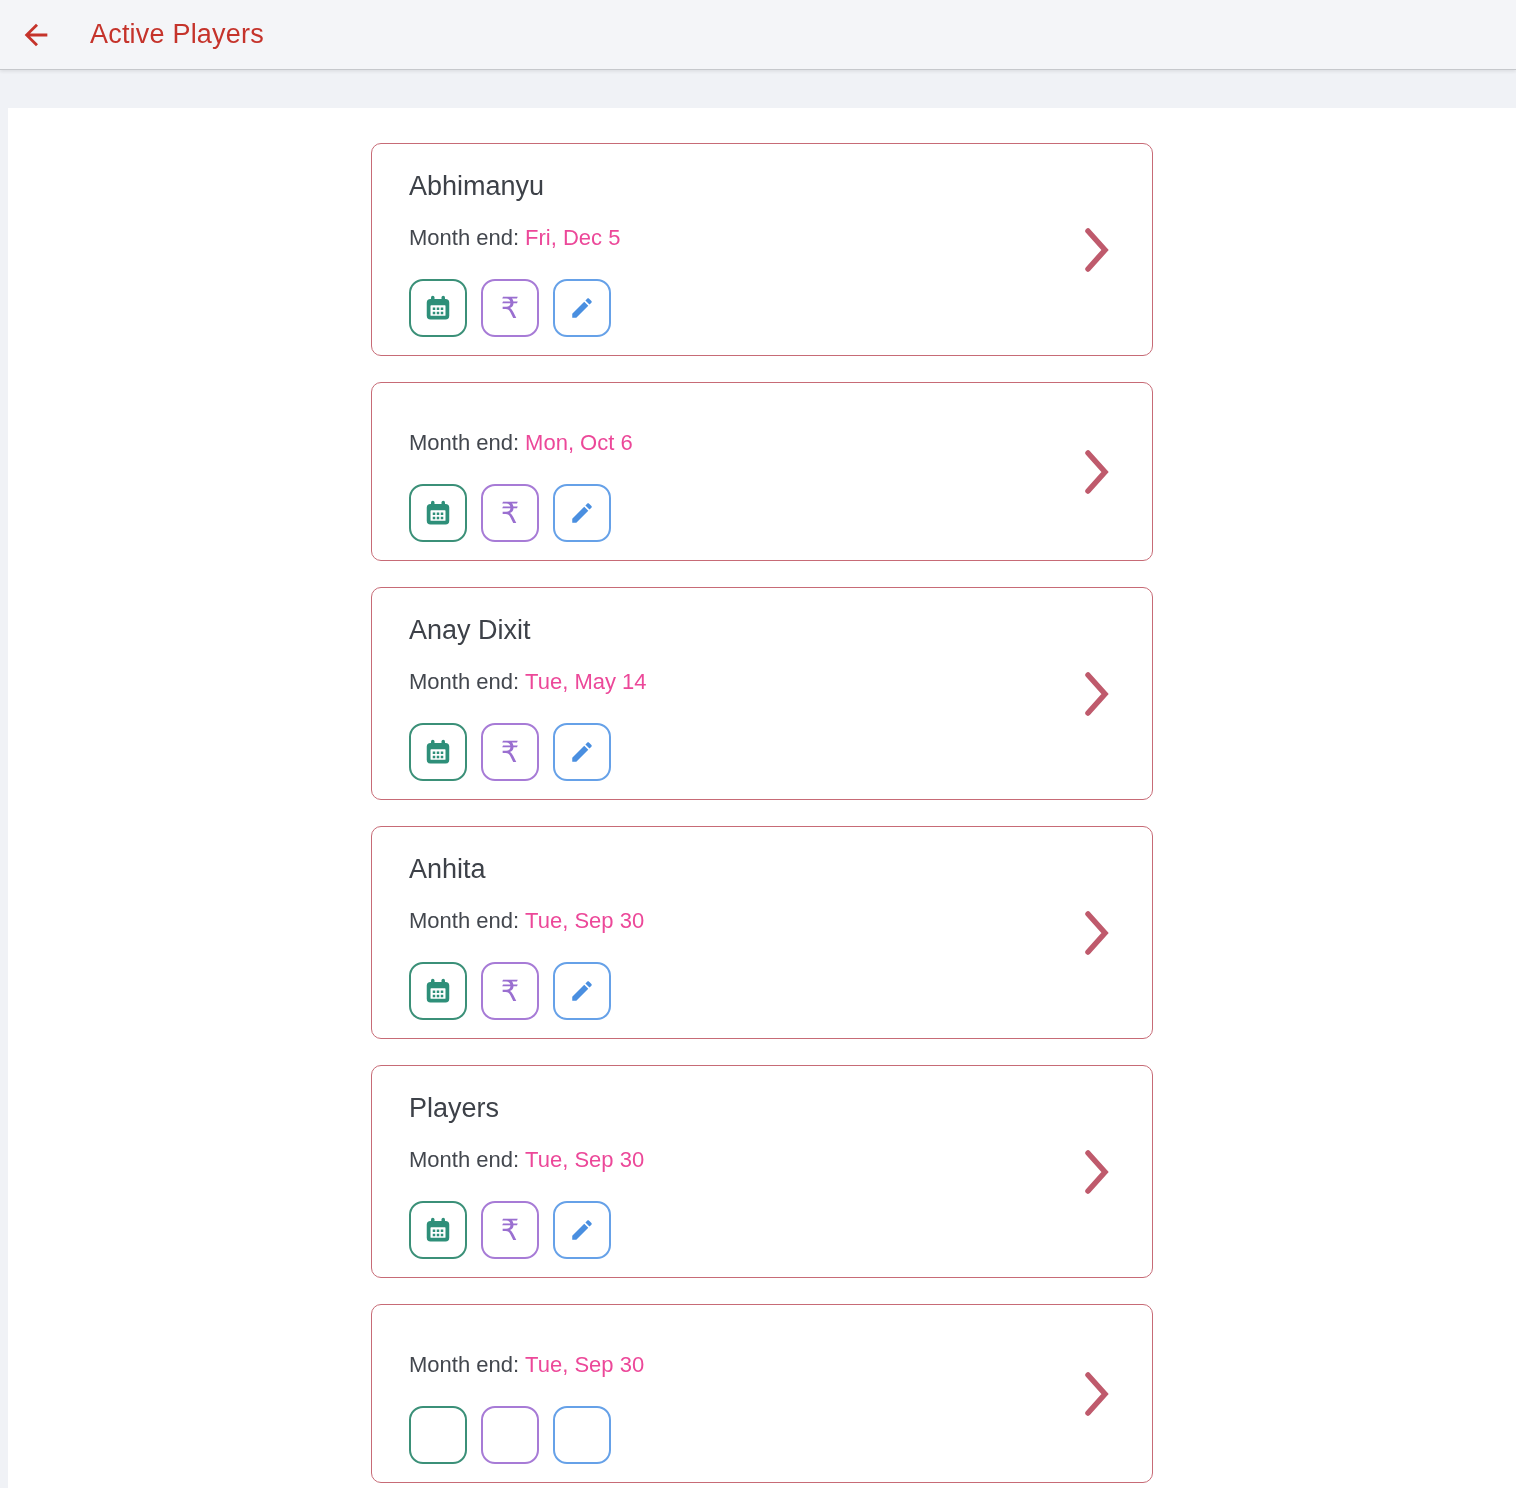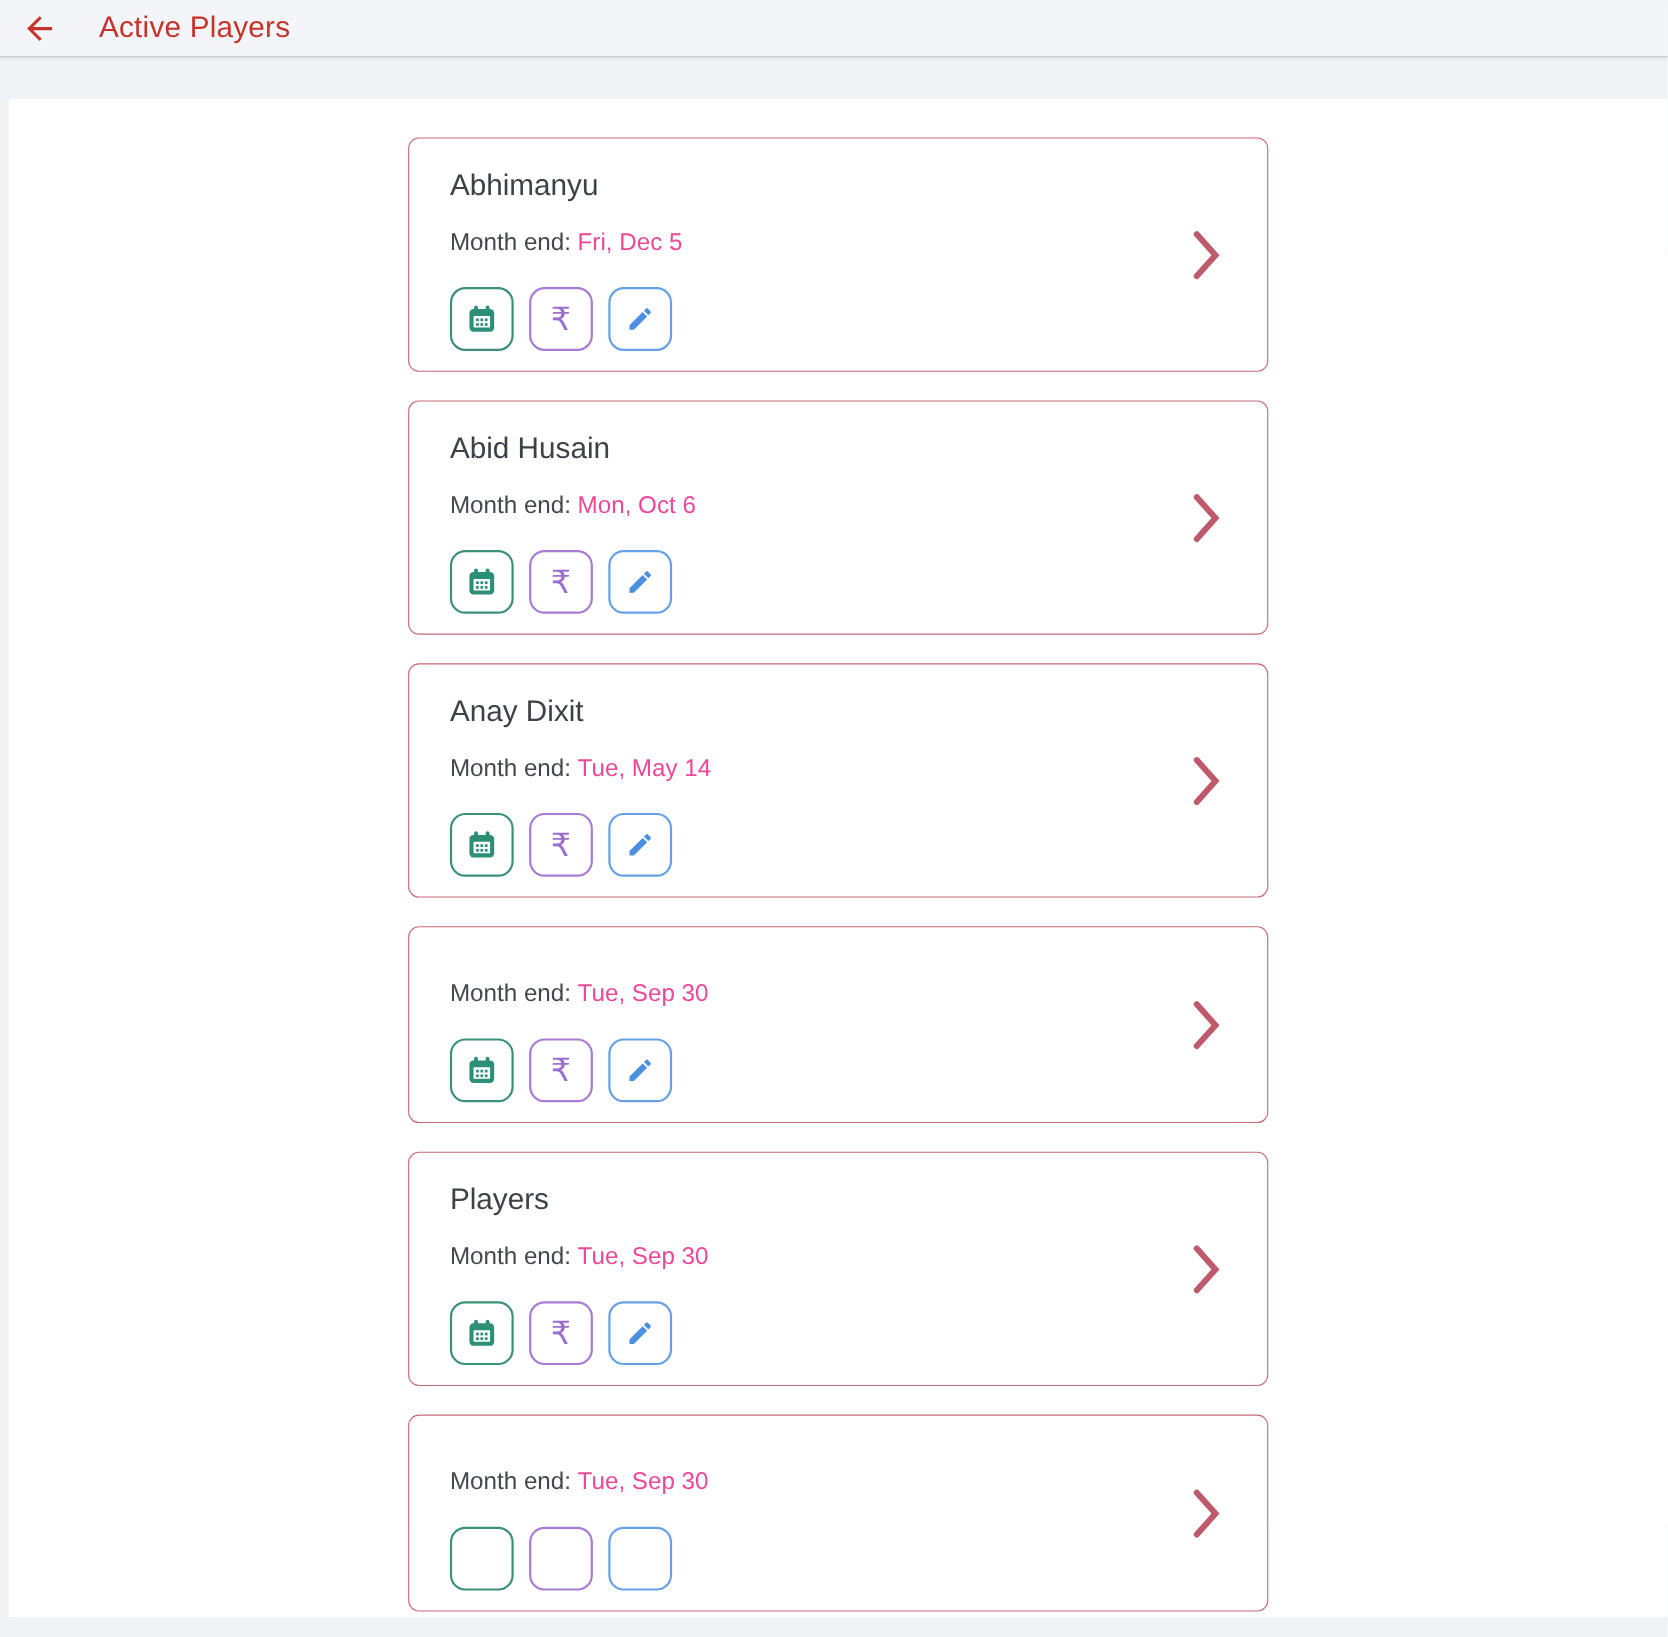--- a/index.html
+++ b/index.html
@@ -5,21 +5,21 @@
   * { margin:0; padding:0; box-sizing:border-box; }
   html, body { width:1516px; height:1488px; overflow:hidden; }
   body {
     background:#f0f2f6;
     font-family:"Liberation Sans", sans-serif;
     -webkit-font-smoothing:antialiased;
   }
 
   
   .app-bar {
-    height:52px;
+    height:70px;
     display:flex;
     align-items:center;
     padding-left:12px;
     background:#f4f5f8;
     border-bottom:1px solid #c6c8cc;
     box-shadow:0 2px 3px rgba(0,0,0,0.07);
     position:relative;
     z-index:2;
   }
   .back-btn {
@@ -147,21 +147,20 @@
           <path d="M3 17.25V21h3.75L17.81 9.94l-3.75-3.75L3 17.25zM20.71 7.04c.39-.39.39-1.02 0-1.41l-2.34-2.34c-.39-.39-1.02-.39-1.41 0l-1.83 1.83 3.75 3.75 1.83-1.83z" fill="#4a8fe0"></path>
         </svg>
       </button>
     </div>
     <svg class="chevron" width="26" height="46" viewBox="0 0 26 46">
       <polyline points="4,4 21,23 4,42" fill="none" stroke="#bf5a6c" stroke-width="5.5" stroke-linecap="round" stroke-linejoin="miter"></polyline>
     </svg>
   </section>
 
   <section class="card">
-    <div class="player-name">Abid Husain</div>
     <div class="month-row">
       <span>Month end:</span><span class="date">Mon, Oct 6</span>
     </div>
     <div class="actions">
       <button class="icon-btn btn-calendar">
         <svg width="30" height="30" viewBox="0 0 24 24">
           <rect x="3" y="4.8" width="18" height="16.4" rx="3" fill="#2e8f79"></rect>
           <rect x="6.4" y="2.2" width="2.8" height="5" rx="1.4" fill="#2e8f79"></rect>
           <rect x="14.8" y="2.2" width="2.8" height="5" rx="1.4" fill="#2e8f79"></rect>
           <rect x="6" y="9.8" width="12" height="8.4" rx="0.5" fill="#ffffff"></rect>
@@ -215,20 +214,21 @@
           <path d="M3 17.25V21h3.75L17.81 9.94l-3.75-3.75L3 17.25zM20.71 7.04c.39-.39.39-1.02 0-1.41l-2.34-2.34c-.39-.39-1.02-.39-1.41 0l-1.83 1.83 3.75 3.75 1.83-1.83z" fill="#4a8fe0"></path>
         </svg>
       </button>
     </div>
     <svg class="chevron" width="26" height="46" viewBox="0 0 26 46">
       <polyline points="4,4 21,23 4,42" fill="none" stroke="#bf5a6c" stroke-width="5.5" stroke-linecap="round" stroke-linejoin="miter"></polyline>
     </svg>
   </section>
 
   <section class="card">
+    <div class="player-name">Anhita</div>
     <div class="month-row">
       <span>Month end:</span><span class="date">Tue, Sep 30</span>
     </div>
     <div class="actions">
       <button class="icon-btn btn-calendar">
         <svg width="30" height="30" viewBox="0 0 24 24">
           <rect x="3" y="4.8" width="18" height="16.4" rx="3" fill="#2e8f79"></rect>
           <rect x="6.4" y="2.2" width="2.8" height="5" rx="1.4" fill="#2e8f79"></rect>
           <rect x="14.8" y="2.2" width="2.8" height="5" rx="1.4" fill="#2e8f79"></rect>
           <rect x="6" y="9.8" width="12" height="8.4" rx="0.5" fill="#ffffff"></rect>

